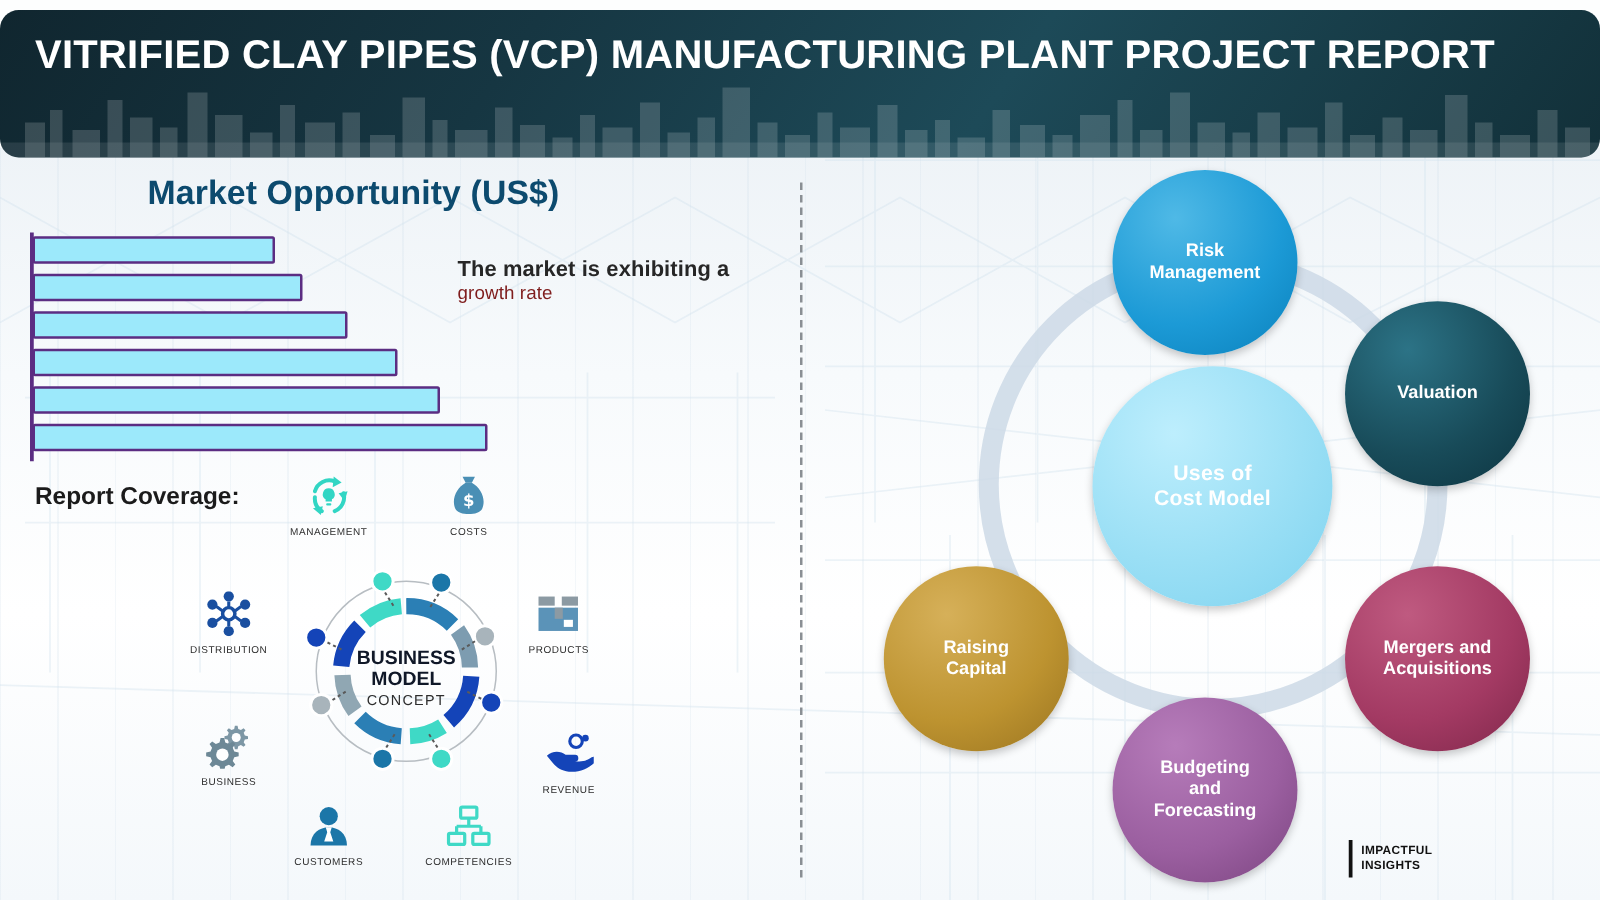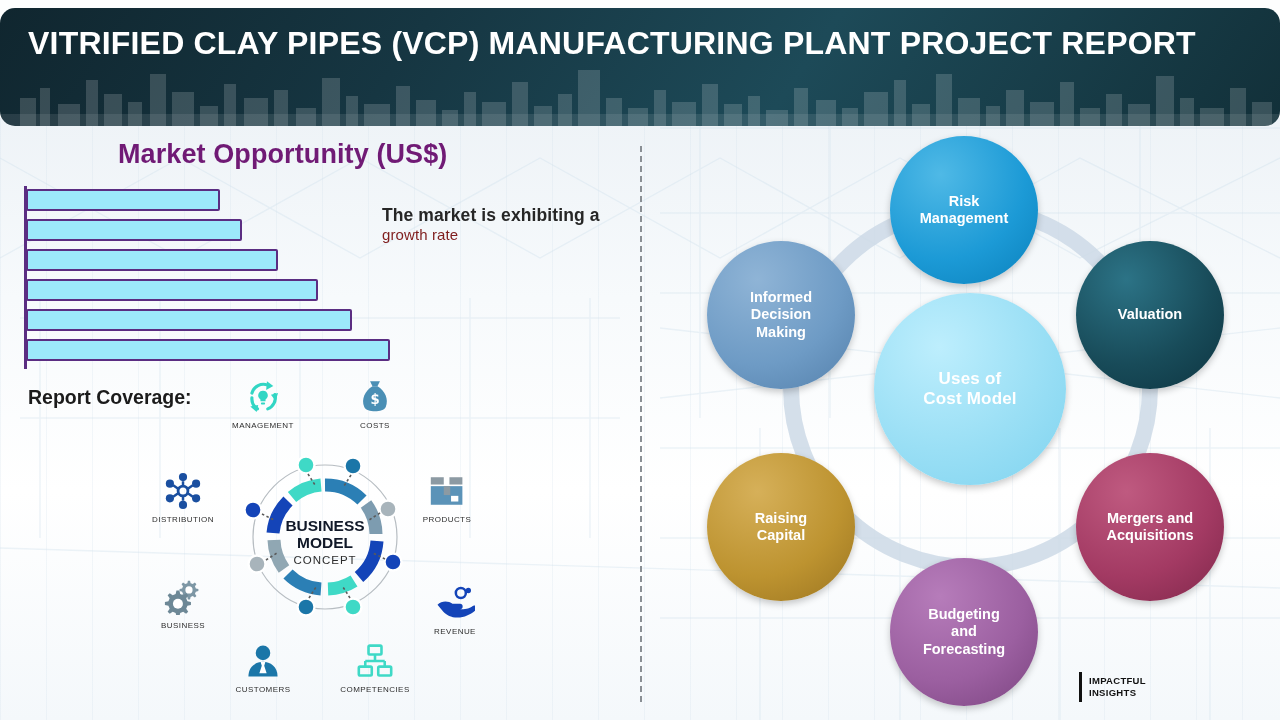--- a/index.html
+++ b/index.html
@@ -56,39 +56,39 @@
 
   
   .divider {
     position: absolute; left: 640px; top: 146px; width: 0; height: 556px;
     border-left: 2px dashed #8a8f94;
   }
 
   
   .mo-title {
     position: absolute; left: 118px; top: 139px;
-    font-size: 27px; font-weight: bold; color: #701a75;
+    font-size: 27px; font-weight: bold; color: #0c4a6e;
     letter-spacing: .1px;
   }
   .chart {
     position: absolute; left: 24px; top: 186px; width: 390px; height: 183px;
   }
   .axis {
     position: absolute; left: 0; top: 0; width: 3px; height: 183px;
     background: #5b2d82;
   }
   .bar {
     position: absolute; left: 2px; height: 22px;
     background: #9ce9fb;
     border: 2.5px solid #5b2d82;
     border-radius: 2px;
   }
 
   .callout {
-    position: absolute; left: 366px; top: 205px; width: 270px; margin-left: 16px;
+    position: absolute; left: 366px; top: 205px; width: 270px;
   }
   .callout .c-line1 { font-size: 17.5px; color: #262626; font-weight: bold; letter-spacing:.1px; }
   .callout .c-big   { font-size: 31px; color: #21406e; font-weight: bold; letter-spacing: .4px; margin: 4px 0 3px; }
   .callout .c-line3 { font-size: 15px; color: #7f1d1d; font-weight: normal; letter-spacing:.1px; }
 
   
   .rc-label {
     position: absolute; left: 28px; top: 386px;
     font-size: 19.5px; font-weight: bold; color: #1b1b1b;
   }
@@ -435,28 +435,20 @@
     </div>
 
     <div class="node node-out" style="left:17px; top:325px;
          background: radial-gradient(circle at 34% 26%, #d6b059 0%, #bd9330 58%, #9a7420 100%);">
       <div>
         <span>Raising</span>
         <span>Capital</span>
       </div>
     </div>
 
-    <div class="node node-out" style="left:17px; top:113px;
-         background: radial-gradient(circle at 34% 26%, #8fb4d6 0%, #6e9bc5 58%, #5480ab 100%);">
-      <div>
-        <span>Informed</span>
-        <span>Decision</span>
-        <span>Making</span>
-      </div>
-    </div>
   </div>
 
   <div class="logo" style="display:flex; align-items:center;">
     <div style="display:flex; align-items:center;">
       <div class="logo-bar"></div>
       <div>
         <div class="logo-tag">IMPACTFUL</div>
         <div class="logo-tag">INSIGHTS</div>
       </div>
     </div>

